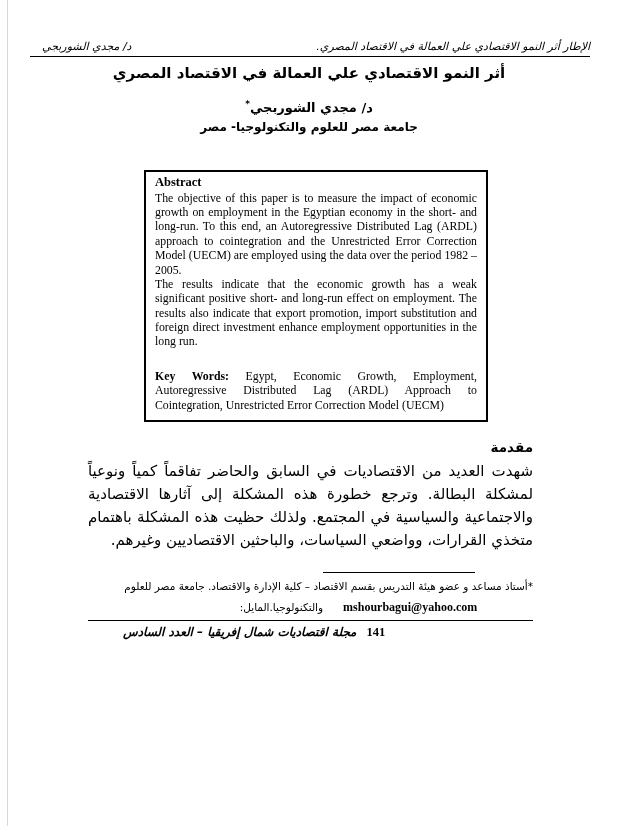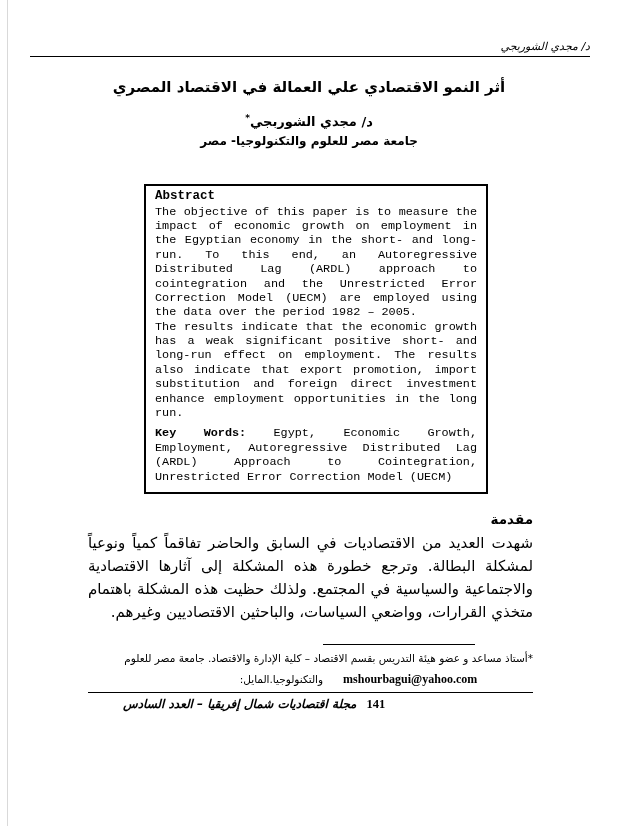--- a/index.html
+++ b/index.html
@@ -23,43 +23,43 @@
     border-bottom: 1.5px solid #000;
     padding-bottom: 3px;
     font-size: 11px; font-style: italic;
   }
   .header-row .h-right { max-width: 330px; }
   .header-row .h-left { padding-left: 12px; }
   
   .title {
     text-align: center; direction: rtl;
     font-weight: bold; font-size: 15px;
-    margin-top: 21px; letter-spacing: 0.5px;
+    margin-top: 7px; letter-spacing: 0.5px;
   }
   .author {
     text-align: center; direction: rtl;
     font-weight: bold; font-size: 13px; margin-top: 17px;
   }
   .author sup { font-size: 9px; }
   .affiliation {
     text-align: center; direction: rtl;
     font-weight: bold; font-size: 12px; margin-top: 5px;
   }
   
   .abstract-box {
     width: 344px; margin: 36px 0 0 144px;
     border: 2px solid #000;
     padding: 3px 9px 8px 9px;
-    font-family: Liberation Mono, monospace;
+    font-family: Liberation Serif, serif;
     font-size: 11.8px; line-height: 1.22;
     text-align: justify;
   }
   .abstract-heading { font-weight: bold; font-size: 12.5px; }
   .abstract-box p { margin: 0; }
-  .abstract-box .keywords { margin-top: 6px; }
+  .abstract-box .keywords { margin-top: 20px; }
   .abstract-box .kw-label { font-weight: bold; }
   
   .section-heading {
     direction: rtl; text-align: right;
     margin: 17px 85px 0 88px;
     font-weight: bold; font-size: 13.5px;
   }
   .intro-para {
     direction: rtl; text-align: justify;
     margin: 5px 85px 0 88px;
@@ -98,20 +98,21 @@
   .page-number { font-weight: bold; font-size: 12.5px; font-family: "Liberation Serif", serif; }
   .journal-name { font-weight: bold; font-style: italic; font-size: 12px; }
 </style>
 </head>
 <body>
 
 <div class="scan-edge"></div>
 
 <header class="header">
   <div class="header-row">
+    <span class="h-right">الإطار أثر النمو الاقتصادي علي العمالة في الاقتصاد المصري.</span>
     <span class="h-left">د/ مجدي الشوربجي</span>
   </div>
 </header>
 
 <main>
   <h1 class="title">أثر النمو الاقتصادي علي العمالة في الاقتصاد المصري</h1>
 
   <div class="author"><span>د/ مجدي الشوربجي</span><sup>*</sup></div>
 
   <div class="affiliation">جامعة مصر للعلوم والتكنولوجيا- مصر</div>

